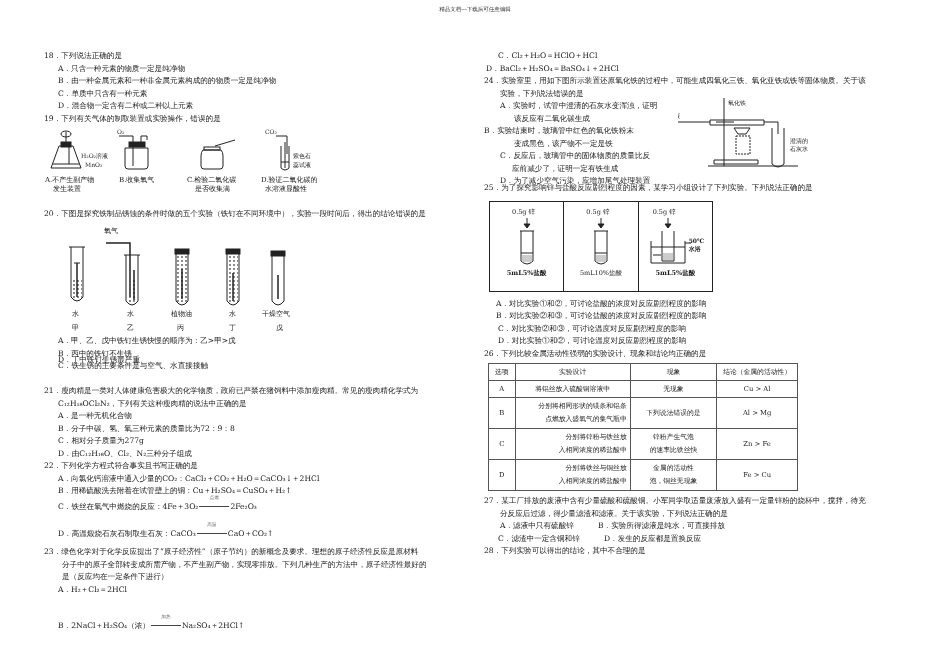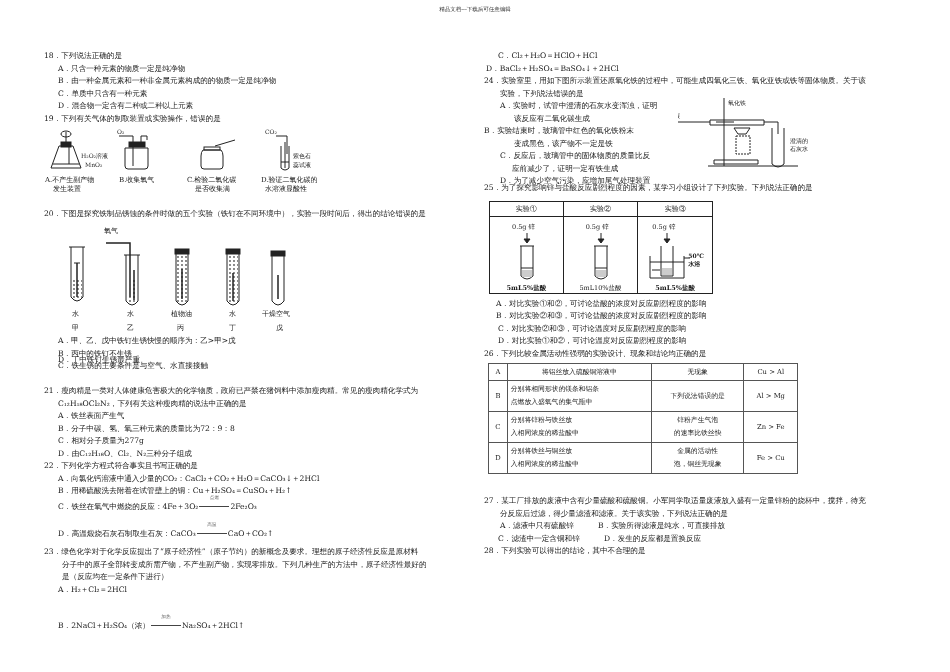--- a/index.html
+++ b/index.html
@@ -8,21 +8,21 @@
   .header { position:absolute; top:7px; left:0; width:950px; text-align:center; font-size:5.5px; color:#333; }
   .ln { position:absolute; white-space:nowrap; }
   .cond { display:inline-block; position:relative; width:30px; border-bottom:0.8px solid #444; text-align:center; margin:0 1px; height:5px; vertical-align:2px; }
   .cond span { position:absolute; top:-5px; left:0; width:100%; font-size:4.6px; color:#666; text-align:center; }
   .fig { position:absolute; }
   .figlabel { position:absolute; font-size:7px; white-space:nowrap; text-align:center; }
   table.t25 { position:absolute; border-collapse:collapse; }
   table.t25 td { border:1px solid #222; padding:0; text-align:center; vertical-align:top; font-size:7px; }
   table.t26 { position:absolute; border-collapse:collapse; font-size:6.8px; }
   table.t26 td { border:1px solid #555; padding:0 3px; text-align:center; vertical-align:middle; }
-  table.t26 td.left { text-align:left; line-height:13px; }
+  table.t26 td.left { text-align:right; line-height:13px; }
 </style>
 </head>
 <body>
 
 <div class="header">精品文档---下载后可任意编辑</div>
 
 <div>
   <div class="ln" style="left:44px;top:52px">18．下列说法正确的是</div>
   <div class="ln" style="left:58px;top:65px">A．只含一种元素的物质一定是纯净物</div>
   <div class="ln" style="left:58px;top:77px">B．由一种金属元素和一种非金属元素构成的的物质一定是纯净物</div>
@@ -123,21 +123,21 @@
     <div class="figlabel" style="left:232px;top:100px">戊</div>
   </div>
 
   <div class="ln" style="left:58px;top:337px">A．甲、乙、戊中铁钉生锈快慢的顺序为：乙&gt;甲&gt;戊</div>
   <div class="ln" style="left:58px;top:350px">B．丙中的铁钉不生锈</div>
   <div class="ln" style="left:58px;top:362px">C．铁生锈的主要条件是与空气、水直接接触</div>
   <div class="ln" style="left:58px;top:356px">D．丁中铁钉生锈最严重</div>
 
   <div class="ln" style="left:44px;top:387px">21．瘦肉精是一类对人体健康危害极大的化学物质，政府已严禁在猪饲料中添加瘦肉精。常见的瘦肉精化学式为</div>
   <div class="ln" style="left:58px;top:400px"><span>C₁₂H₁₈OCl₂N₂</span><span>，下列有关这种瘦肉精的说法中正确的是</span></div>
-  <div class="ln" style="left:58px;top:412px">A．铁丝表面产生气</div>
+  <div class="ln" style="left:58px;top:412px">A．是一种无机化合物</div>
   <div class="ln" style="left:58px;top:425px">B．分子中碳、氢、氧三种元素的质量比为72：9：8</div>
   <div class="ln" style="left:58px;top:437px">C．相对分子质量为277g</div>
   <div class="ln" style="left:58px;top:450px">D．由C₁₂H₁₈O、Cl₂、N₂三种分子组成</div>
 
   <div class="ln" style="left:44px;top:462px">22．下列化学方程式符合事实且书写正确的是</div>
   <div class="ln" style="left:58px;top:475px">A．向氯化钙溶液中通入少量的CO₂：CaCl₂＋CO₂＋H₂O＝CaCO₃↓＋2HCl</div>
   <div class="ln" style="left:58px;top:487px">B．用稀硫酸洗去附着在试管壁上的铜：Cu＋H₂SO₄＝CuSO₄＋H₂↑</div>
   <div class="ln" style="left:58px;top:501px"><span>C．铁丝在氧气中燃烧的反应：4Fe＋3O₂</span><span class="cond"><span>点燃</span></span><span>2Fe₂O₃</span></div>
   <div class="ln" style="left:58px;top:528px"><span>D．高温煅烧石灰石制取生石灰：CaCO₃</span><span class="cond"><span>高温</span></span><span>CaO＋CO₂↑</span></div>
 
@@ -180,25 +180,20 @@
     </svg>
     <div class="figlabel" style="left:50px;top:2px;font-size:6px">氧化铁</div>
     <div class="figlabel" style="left:112px;top:40px;font-size:6px">澄清的</div>
     <div class="figlabel" style="left:112px;top:48px;font-size:6px">石灰水</div>
   </div>
 
   <div class="ln" style="left:484px;top:184px">25．为了探究影响锌与盐酸反应剧烈程度的因素，某学习小组设计了下列实验。下列说法正确的是</div>
 
   <table class="t25" style="left:489px;top:201px;width:224px;height:91px">
     <tbody>
-        <tr style="height:15px">
-      <td style="width:74px;vertical-align:middle">实验①</td>
-      <td style="width:75px;vertical-align:middle">实验②</td>
-      <td style="width:75px;vertical-align:middle">实验③</td>
-    </tr>
     <tr>
       <td style="position:relative">
         <div style="position:relative;height:76px">
           <div style="position:absolute;top:7px;left:22px;font-size:6.5px">0.5g 锌</div>
           <svg width="74" height="50" style="position:absolute;left:0;top:15px">
             <g stroke="#222" fill="none" stroke-width="1">
               <path d="M37 1 L37 9"></path>
                   <path d="M34 7 L37 11 L40 7 Z" fill="#222"></path>
               <path d="M31 14 L31 44 Q37 50 43 44 L43 14"></path>
                   <path d="M30 14 L44 14"></path>
@@ -251,20 +246,26 @@
 
   <div class="ln" style="left:496px;top:300px">A．对比实验①和②，可讨论盐酸的浓度对反应剧烈程度的影响</div>
   <div class="ln" style="left:496px;top:312px">B．对比实验②和③，可讨论盐酸的浓度对反应剧烈程度的影响</div>
   <div class="ln" style="left:498px;top:325px">C．对比实验②和③，可讨论温度对反应剧烈程度的影响</div>
   <div class="ln" style="left:498px;top:337px">D．对比实验①和②，可讨论温度对反应剧烈程度的影响</div>
 
   <div class="ln" style="left:484px;top:350px">26．下列比较金属活动性强弱的实验设计、现象和结论均正确的是</div>
 
   <table class="t26" style="left:488px;top:363px;width:310px">
     <tbody>
+        <tr style="height:17px">
+      <td style="width:20px">选项</td>
+      <td style="width:112px">实验设计</td>
+      <td style="width:82px">现象</td>
+      <td style="width:76px">结论（金属的活动性）</td>
+    </tr>
     <tr style="height:17px">
       <td>A</td>
       <td>将铝丝放入硫酸铜溶液中</td>
       <td>无现象</td>
       <td>Cu &gt; Al</td>
     </tr>
     <tr style="height:31px">
       <td>B</td>
       <td class="left">
             <div>分别将相同形状的镁条和铝条</div>

